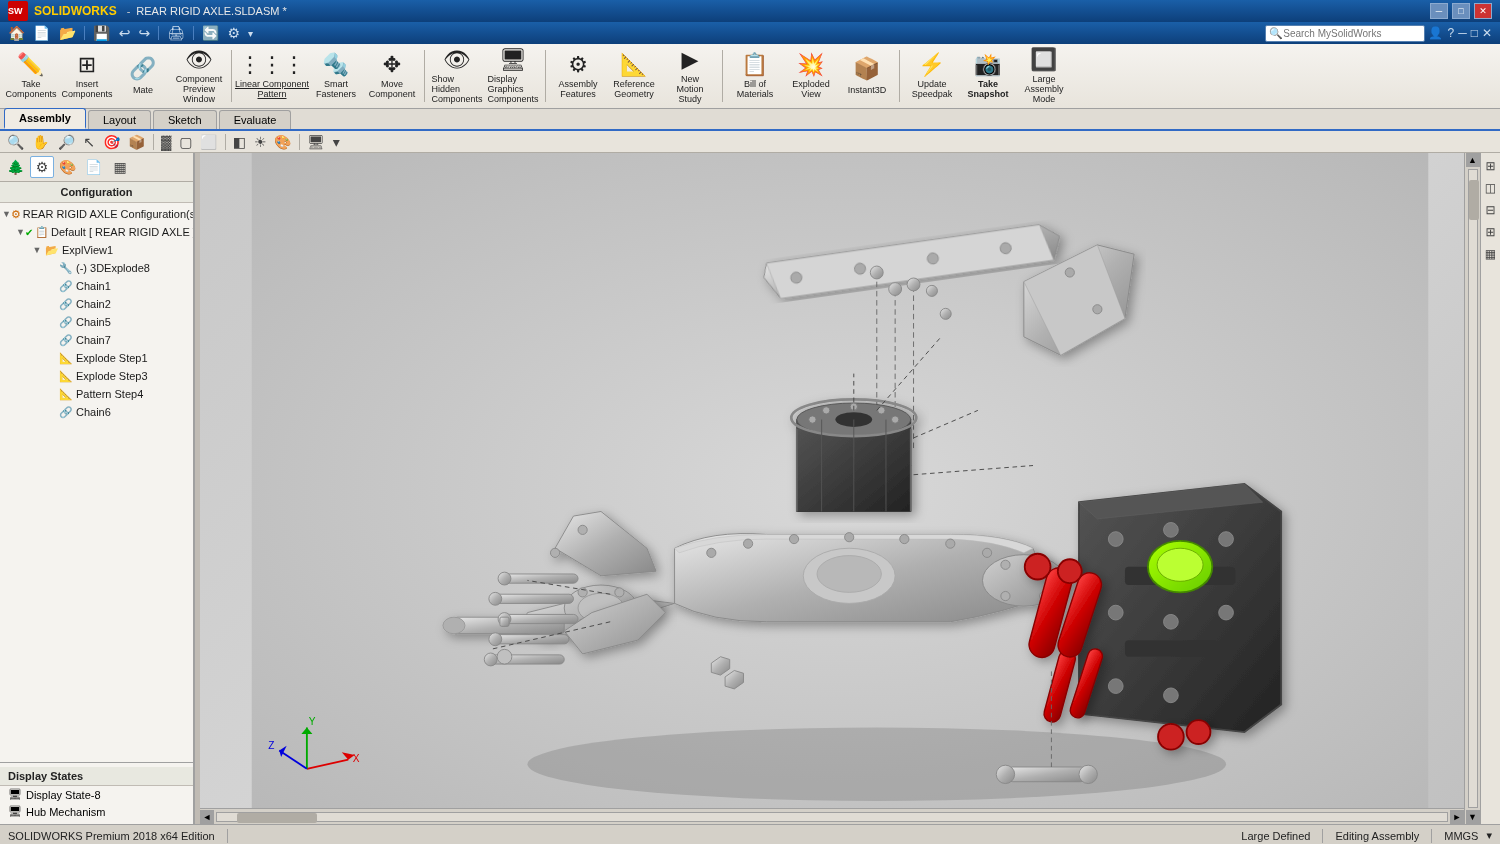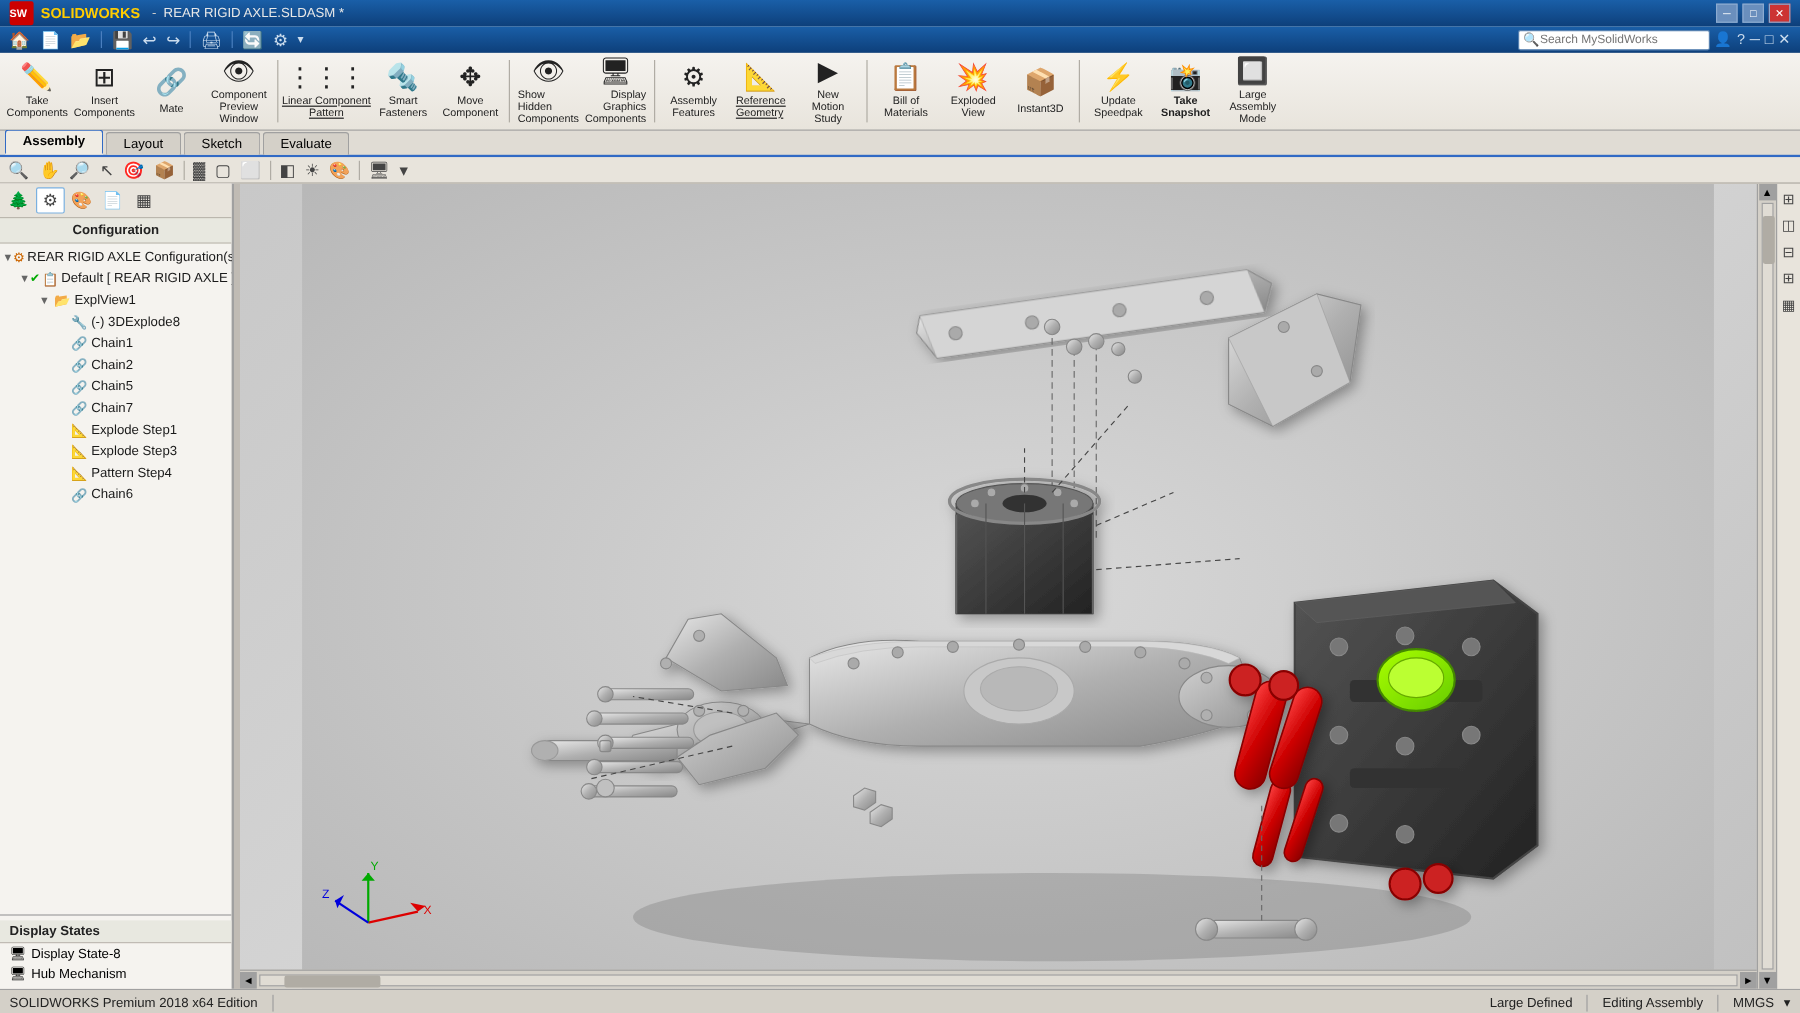--- a/index.html
+++ b/index.html
@@ -316,33 +316,33 @@
   </div>
   <div class="toolbar-separator"></div>
   <div class="toolbar-btn">
     <span class="icon">👁</span>
     <span style="white-space:pre;text-align:left;line-height:1.1;">Show
 Hidden
 Components</span>
   </div>
   <div class="toolbar-btn">
     <span class="icon">🖥</span>
-    <span style="white-space:pre;text-align:right;line-height:1.1;">Display
+    <span style="white-space:pre;text-align:left;line-height:1.1;">Display
 Graphics
 Components</span>
   </div>
   <div class="toolbar-separator"></div>
   <div class="toolbar-btn">
     <span class="icon">⚙</span>
     <span style="white-space:pre;text-align:center;line-height:1.1;">Assembly
 Features</span>
   </div>
   <div class="toolbar-btn">
     <span class="icon">📐</span>
-    <span style="white-space:pre;text-align:left;line-height:1.1;text-decoration:underline;">Reference
+    <span style="white-space:pre;text-align:center;line-height:1.1;">Reference
 Geometry</span>
   </div>
   <div class="toolbar-btn">
     <span class="icon">▶</span>
     <span style="white-space:pre;text-align:center;line-height:1.1;">New
 Motion
 Study</span>
   </div>
   <div class="toolbar-separator"></div>
   <div class="toolbar-btn">

